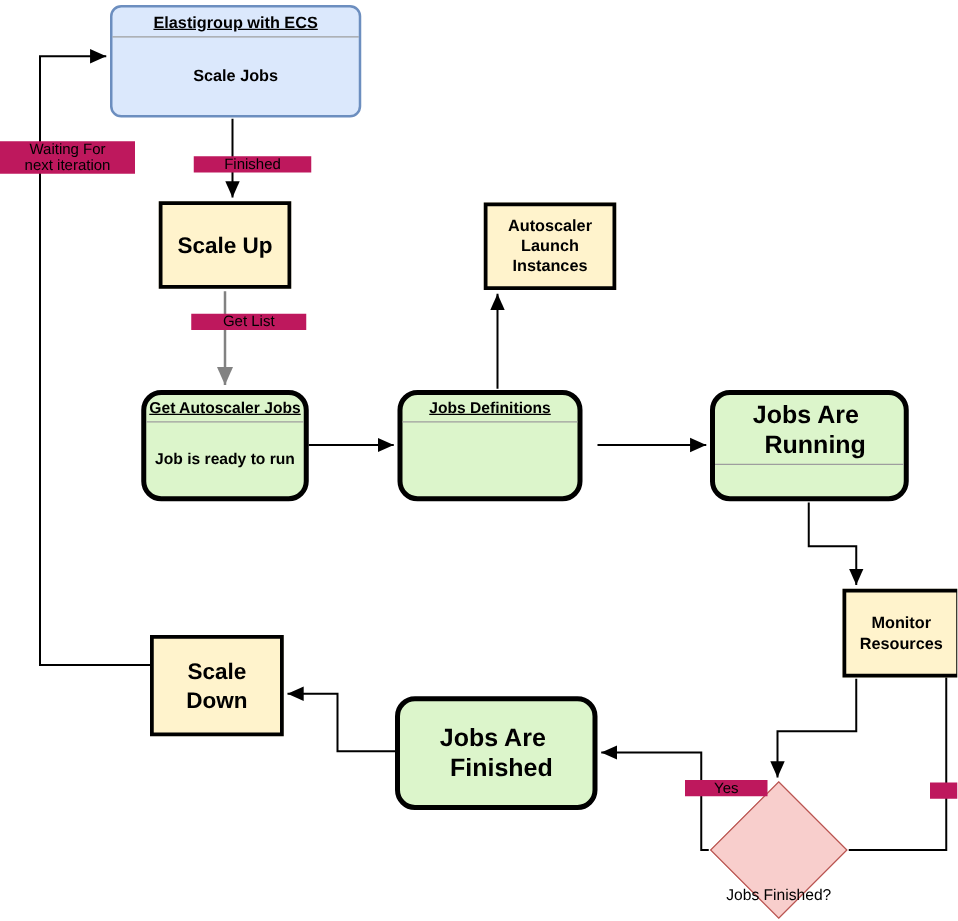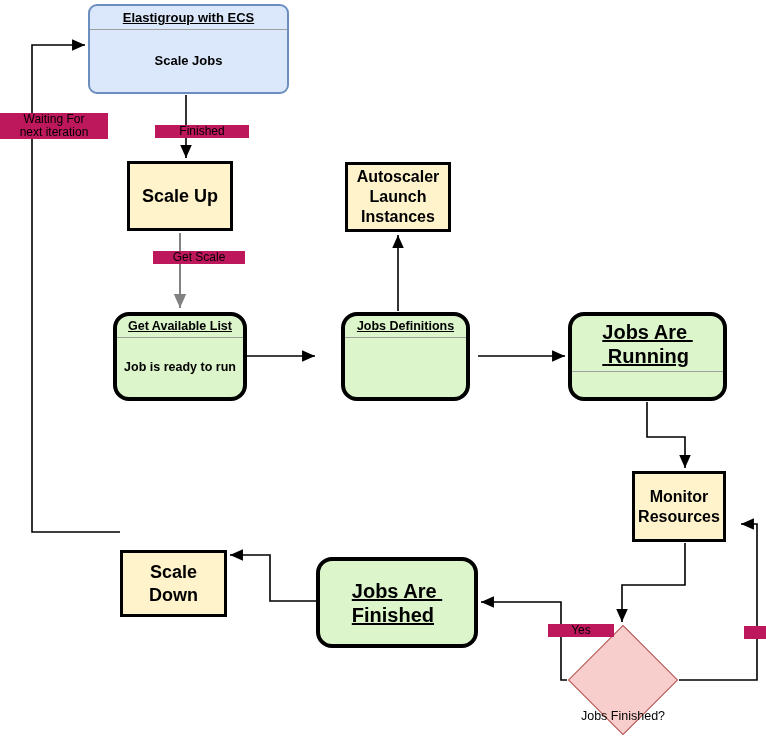--- a/index.html
+++ b/index.html
@@ -24,21 +24,21 @@
   .node { position: absolute; box-sizing: border-box; }
 
   .rect-yellow {
     background: var(--yellow-fill, #FFF3CC);
     border: 3px solid var(--shape-border, #000);
     display: flex; align-items: center; justify-content: center;
     text-align: center;
     font-weight: bold; font-size: 18px; line-height: 1.25;
     white-space: pre-line;
   }
-  .rect-yellow.small-text { font-size: 16px; }
+  .rect-yellow.small-text { font-size: 13px; margin-left: 42px; }
 
   .lane {
     display: flex; flex-direction: column;
   }
   .lane.blue {
     background: var(--blue-fill, #DBE8FC);
     border: 2px solid var(--blue-border, #6C8EBF);
     border-radius: 9px;
   }
   .lane.green {
@@ -62,22 +62,21 @@
     text-align: center;
     font-weight: bold; font-size: 12.5px; line-height: 1.3;
     white-space: pre-line;
   }
   .lane.blue .lane-body { font-size: 13px; }
 
   .big-title {
     font-weight: bold;
     font-size: 20px;
     line-height: 1.2;
-    text-decoration: underline;
-    text-align: left;
+    text-align: right;
     white-space: pre-wrap;
   }
   .big-top {
     flex: 0 0 55px;
     display: flex; align-items: center; justify-content: center;
     border-bottom: 1px solid var(--divider, #9E9E9E);
   }
   .big-empty { flex: 1 1 auto; }
   .center-box { display: flex; align-items: center; justify-content: center; }
 
@@ -141,53 +140,53 @@
     <span>Scale Up</span>
   </div>
 
   <div class="node rect-yellow small-text" style="left:345px; top:162px; width:106px; height:70px;">
     <span>Autoscaler
 Launch
 Instances</span>
   </div>
 
   <div class="node lane green" style="left:113px; top:312px; width:134px; height:89px;">
-    <div class="lane-title">Get Available List</div>
+    <div class="lane-title">Get Autoscaler Jobs</div>
     <div class="lane-body">Job is ready to run</div>
   </div>
 
-  <div class="node lane green" style="left:318px; top:312px; width:129px; height:89px;margin-left:23px;">
+  <div class="node lane green" style="left:318px; top:312px; width:148px; height:89px;">
     <div class="lane-title">Jobs Definitions</div>
   </div>
 
   <div class="node lane green" style="left:568px; top:312px; width:159px; height:89px;">
     <div class="big-top">
       <span class="big-title">Jobs Are 
  Running</span>
     </div>
     <div class="big-empty"></div>
   </div>
 
   <div class="node rect-yellow small-text" style="left:632px; top:471px; width:94px; height:71px;">
     <span>Monitor
 Resources</span>
   </div>
 
-  <div class="node rect-yellow" style="left:120px; top:550px; width:107px; height:67px;">
+  <div class="node rect-yellow" style="left:120px; top:508px; width:107px; height:81px;">
     <span>Scale Down</span>
   </div>
 
   <div class="node lane green center-box" style="left:316px; top:557px; width:162px; height:91px;">
     <span class="big-title">Jobs Are 
 Finished</span>
   </div>
 
   <div class="diamond-shape" style="left:584px; top:641px;"></div>
   <div class="diamond-label" style="left:563px; top:709px; width:120px;">Jobs Finished?</div>
 
   <div class="edge-label" style="left:155px; top:125px; width:58px;">Finished</div>
-  <div class="edge-label" style="left:153px; top:251px; width:56px;">Get Scale</div>
+  <div class="edge-label" style="left:153px; top:251px; width:56px;">Get List</div>
   <div class="edge-label" style="left:0px; top:113px; width:72px;">Waiting For
 next iteration</div>
   <div class="edge-label" style="left:548px; top:624px; width:30px;">Yes</div>
   <div class="edge-label" style="left:744px; top:626px; width:22px;">No</div>
 
 </div>
 
 </body></html>

